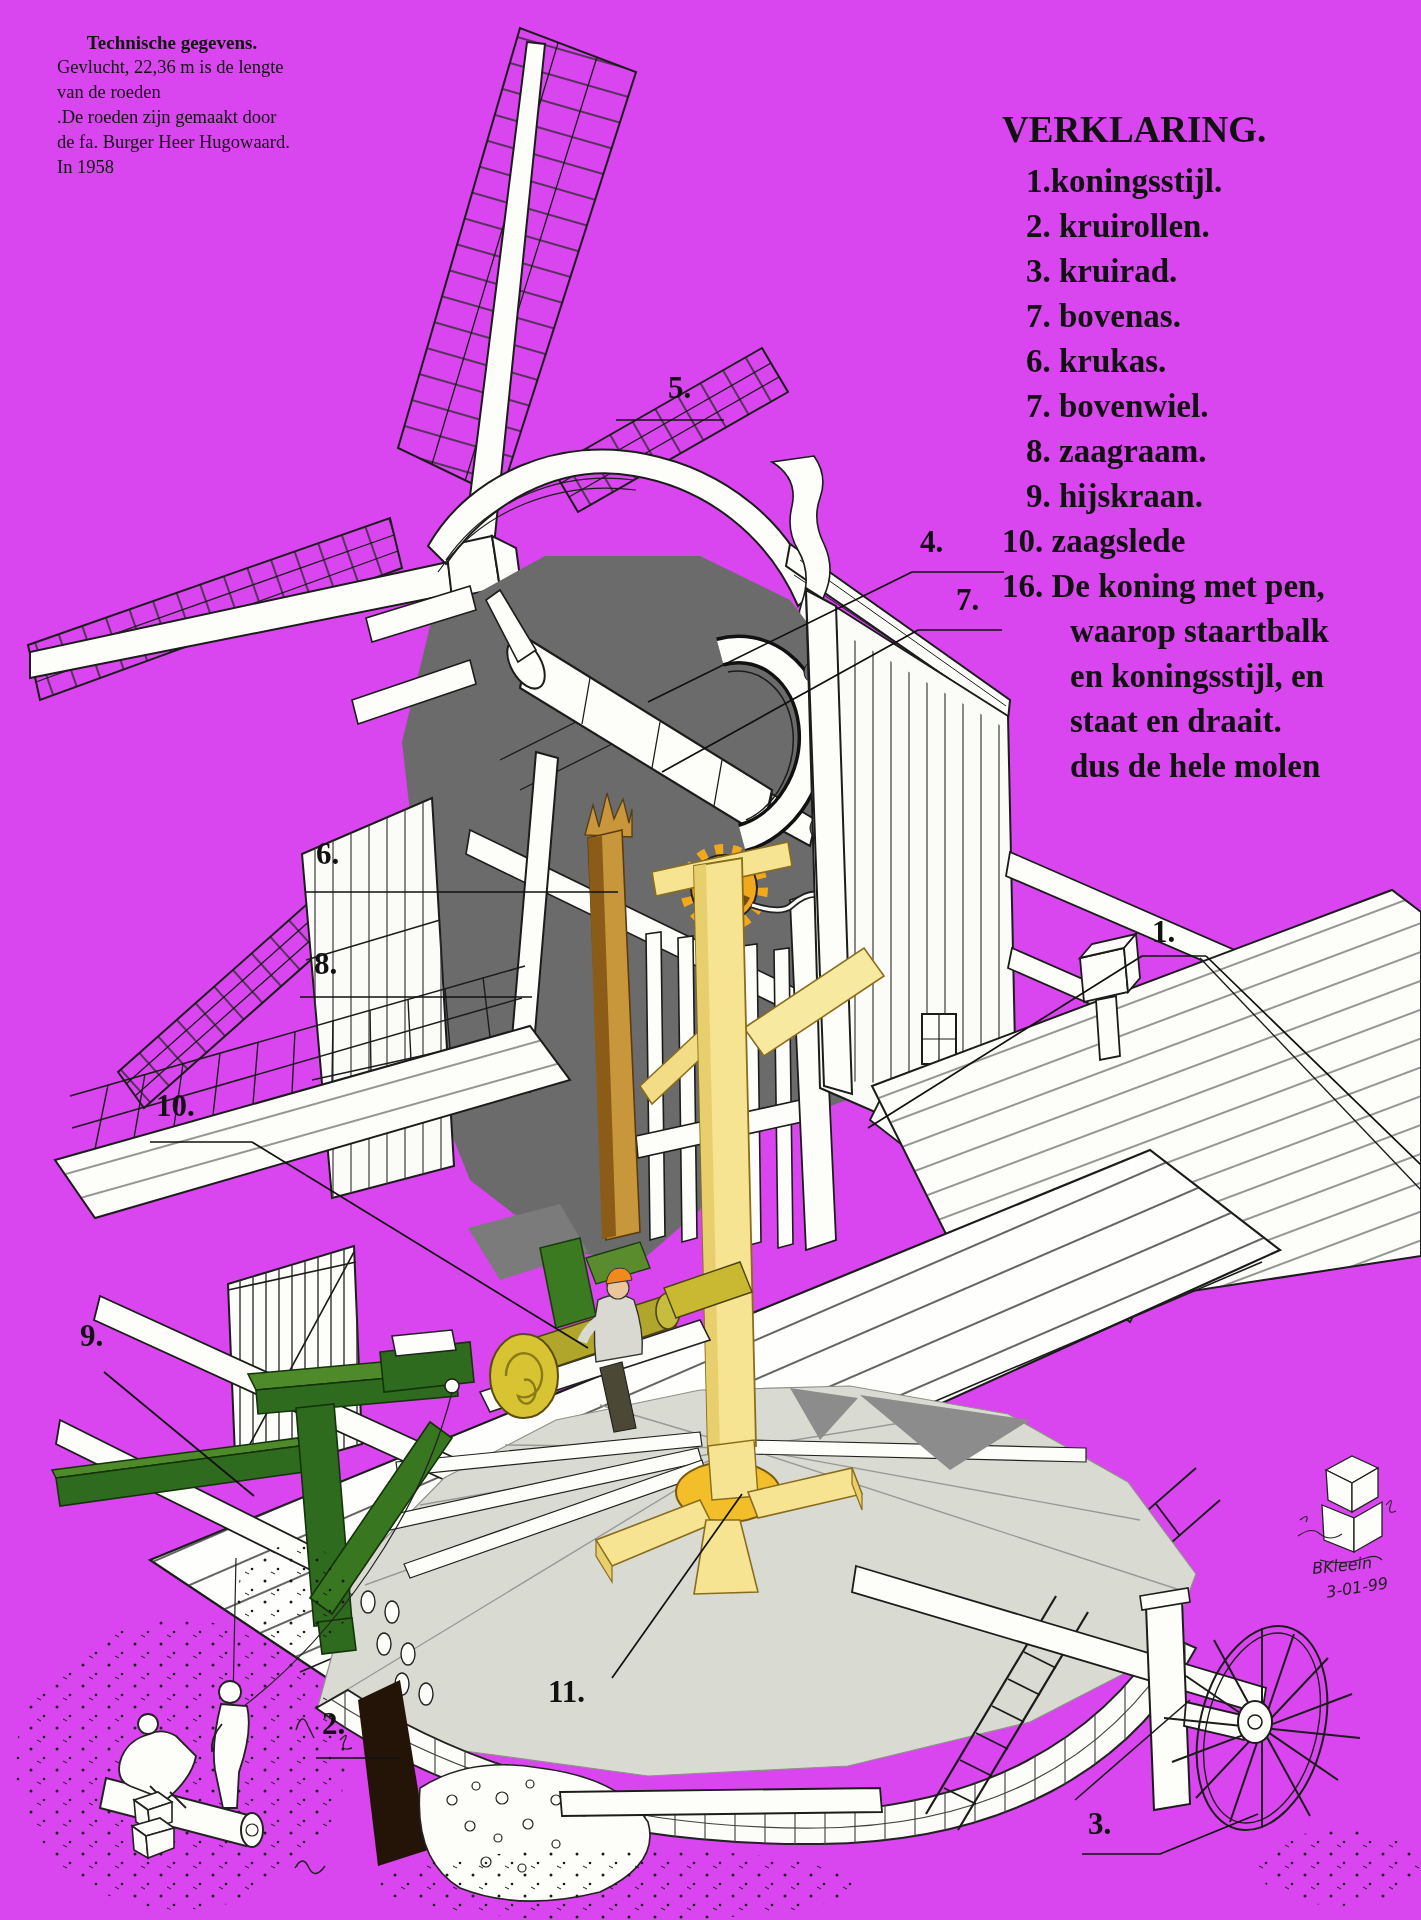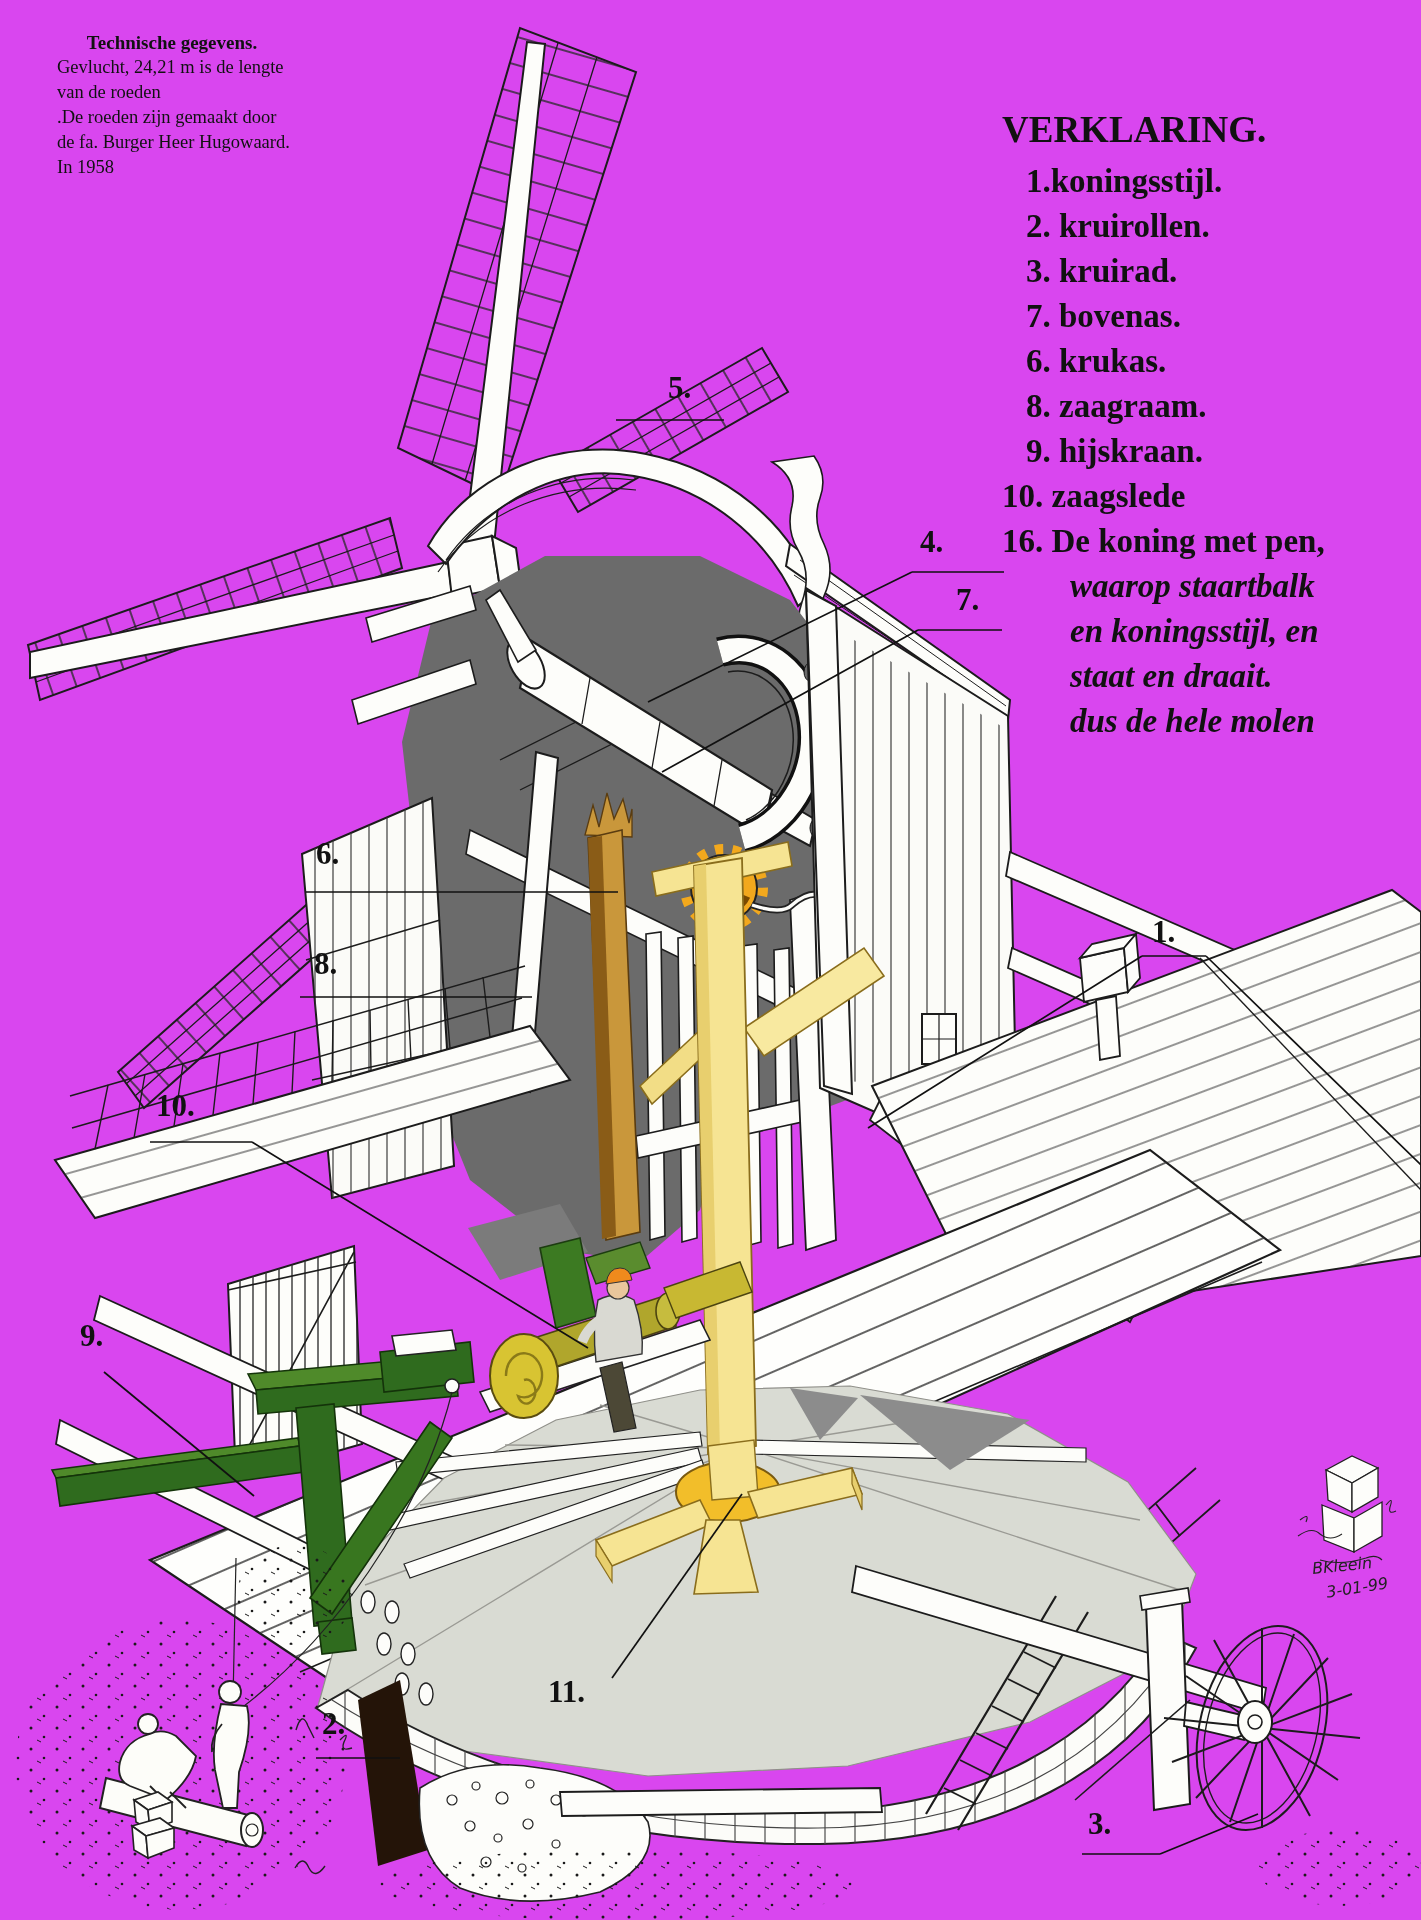--- a/index.html
+++ b/index.html
@@ -7,21 +7,21 @@
         font-family:"Liberation Serif","DejaVu Serif",serif;color:#111;}
   svg{position:absolute;left:0;top:0;}
   .tech{position:absolute;left:57px;top:30px;width:250px;font-size:18.5px;line-height:25px;}
   .tech-title{font-weight:bold;font-size:19px;text-align:center;width:230px;}
   .main-title{position:absolute;left:880px;top:30px;width:500px;text-align:center;
               font-size:40px;font-weight:bold;letter-spacing:.5px;}
   .legend{position:absolute;left:1002px;top:108px;width:410px;font-weight:bold;}
   .legend-heading{font-size:37px;margin-bottom:8px;}
   .legend .li{font-size:33px;line-height:45px;margin-left:24px;white-space:nowrap;}
   .legend .li-out{margin-left:0;}
-  .legend .li-cont{margin-left:68px;font-style:italic;}
+  .legend .li-cont{margin-left:68px;}
   .label{position:absolute;font-size:31px;font-weight:bold;line-height:1;}
   .sig{position:absolute;font-family:"DejaVu Sans",sans-serif;font-style:italic;
        font-size:16px;color:#222;}
 </style>
 </head>
 <body>
 
 <div class="page">
 
 <svg width="1421" height="1920" viewBox="0 0 1421 1920">
@@ -397,35 +397,36 @@
   <path d="M150 1142 H252 M252 1142 L588 1348"></path>
   <path d="M104 1372 L254 1496"></path>
   <path d="M316 1758 H400"></path>
   <path d="M612 1678 L742 1494"></path>
   <path d="M1082 1854 H1160 M1160 1854 L1258 1814"></path>
 </g>
 </svg>
 
 <div class="tech">
   <div class="tech-title">Technische gegevens.</div>
-  <div>Gevlucht, 24,21 m is de lengte</div>
+  <div>Gevlucht, 22,36 m is de lengte</div>
   <div>van de roeden</div>
   <div>.De roeden zijn gemaakt door</div>
   <div>de fa. Burger Heer Hugowaard.</div>
   <div>In 1958</div>
 </div>
 
 
 <div class="legend">
   <div class="legend-heading">VERKLARING.</div>
   <div class="li">1.koningsstijl.</div>
   <div class="li">2. kruirollen.</div>
   <div class="li">3. kruirad.</div>
   <div class="li">7. bovenas.</div>
   <div class="li">6. krukas.</div>
+  <div class="li">7. bovenwiel.</div>
   <div class="li">8. zaagraam.</div>
   <div class="li">9. hijskraan.</div>
   <div class="li li-out">10. zaagslede</div>
   <div class="li li-out">16. De koning met pen,</div>
   <div class="li li-cont">waarop staartbalk</div>
   <div class="li li-cont">en koningsstijl, en</div>
   <div class="li li-cont">staat en draait.</div>
   <div class="li li-cont">dus de hele molen</div>
 </div>
 

